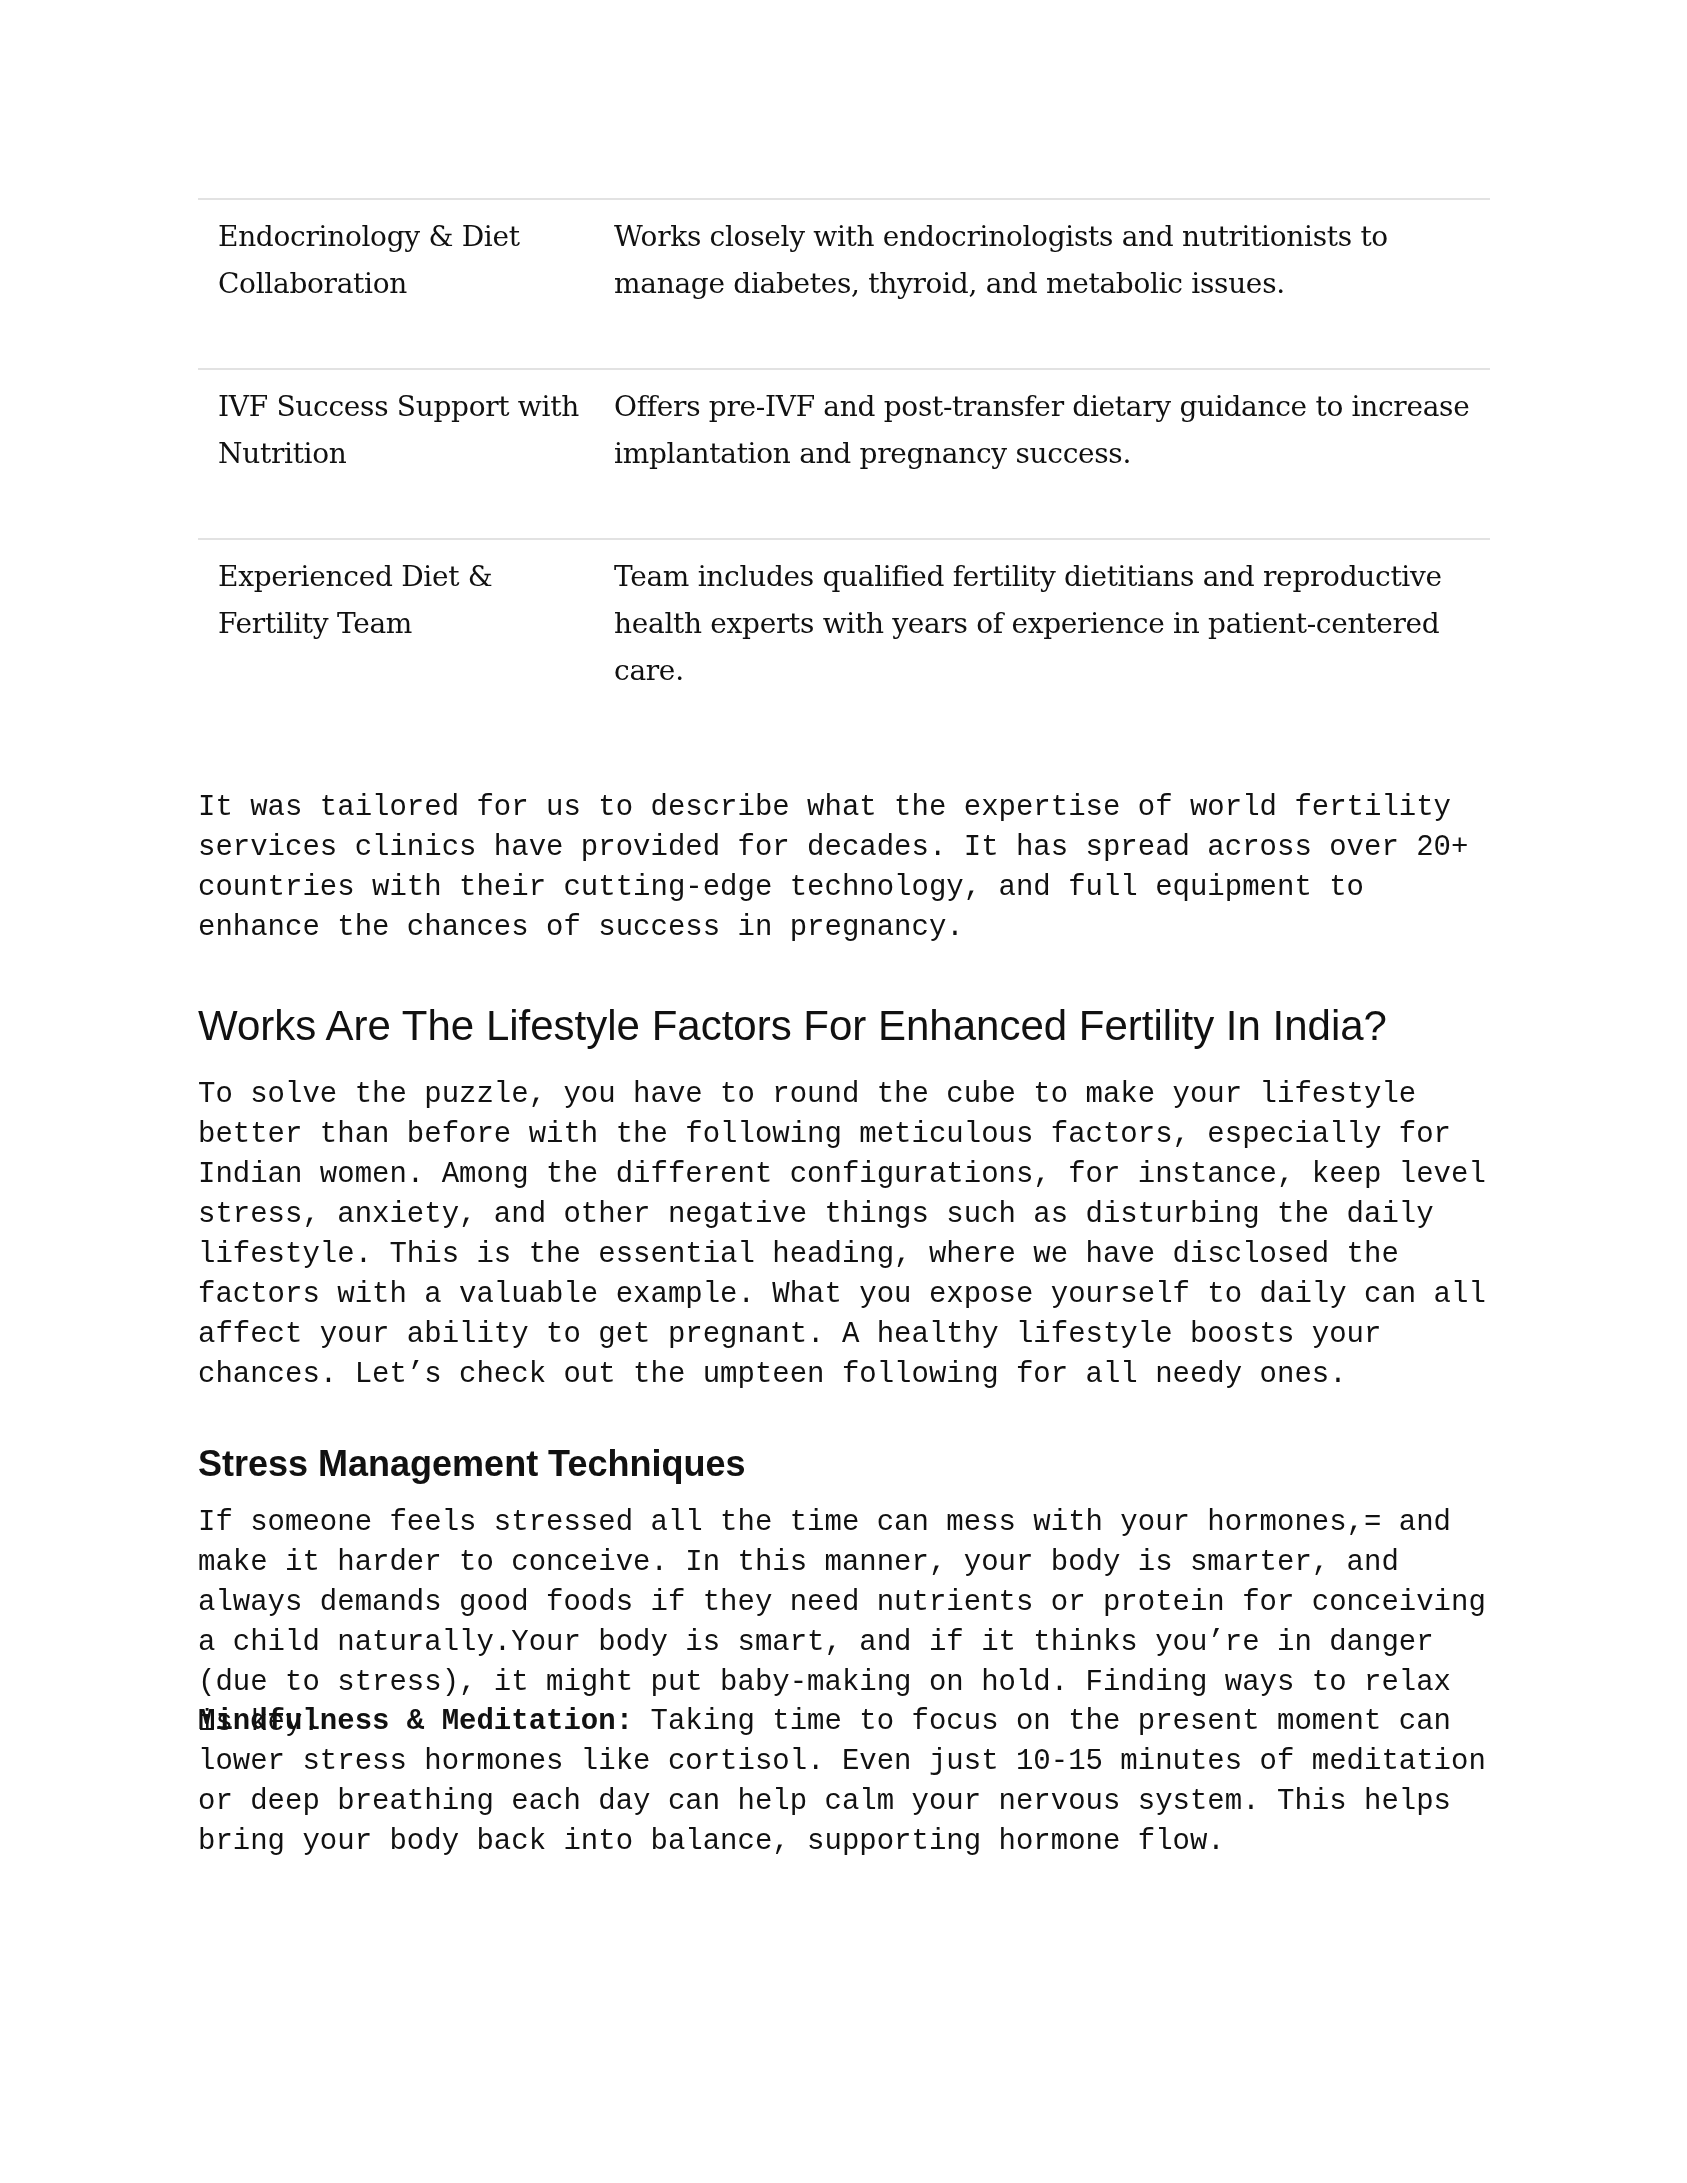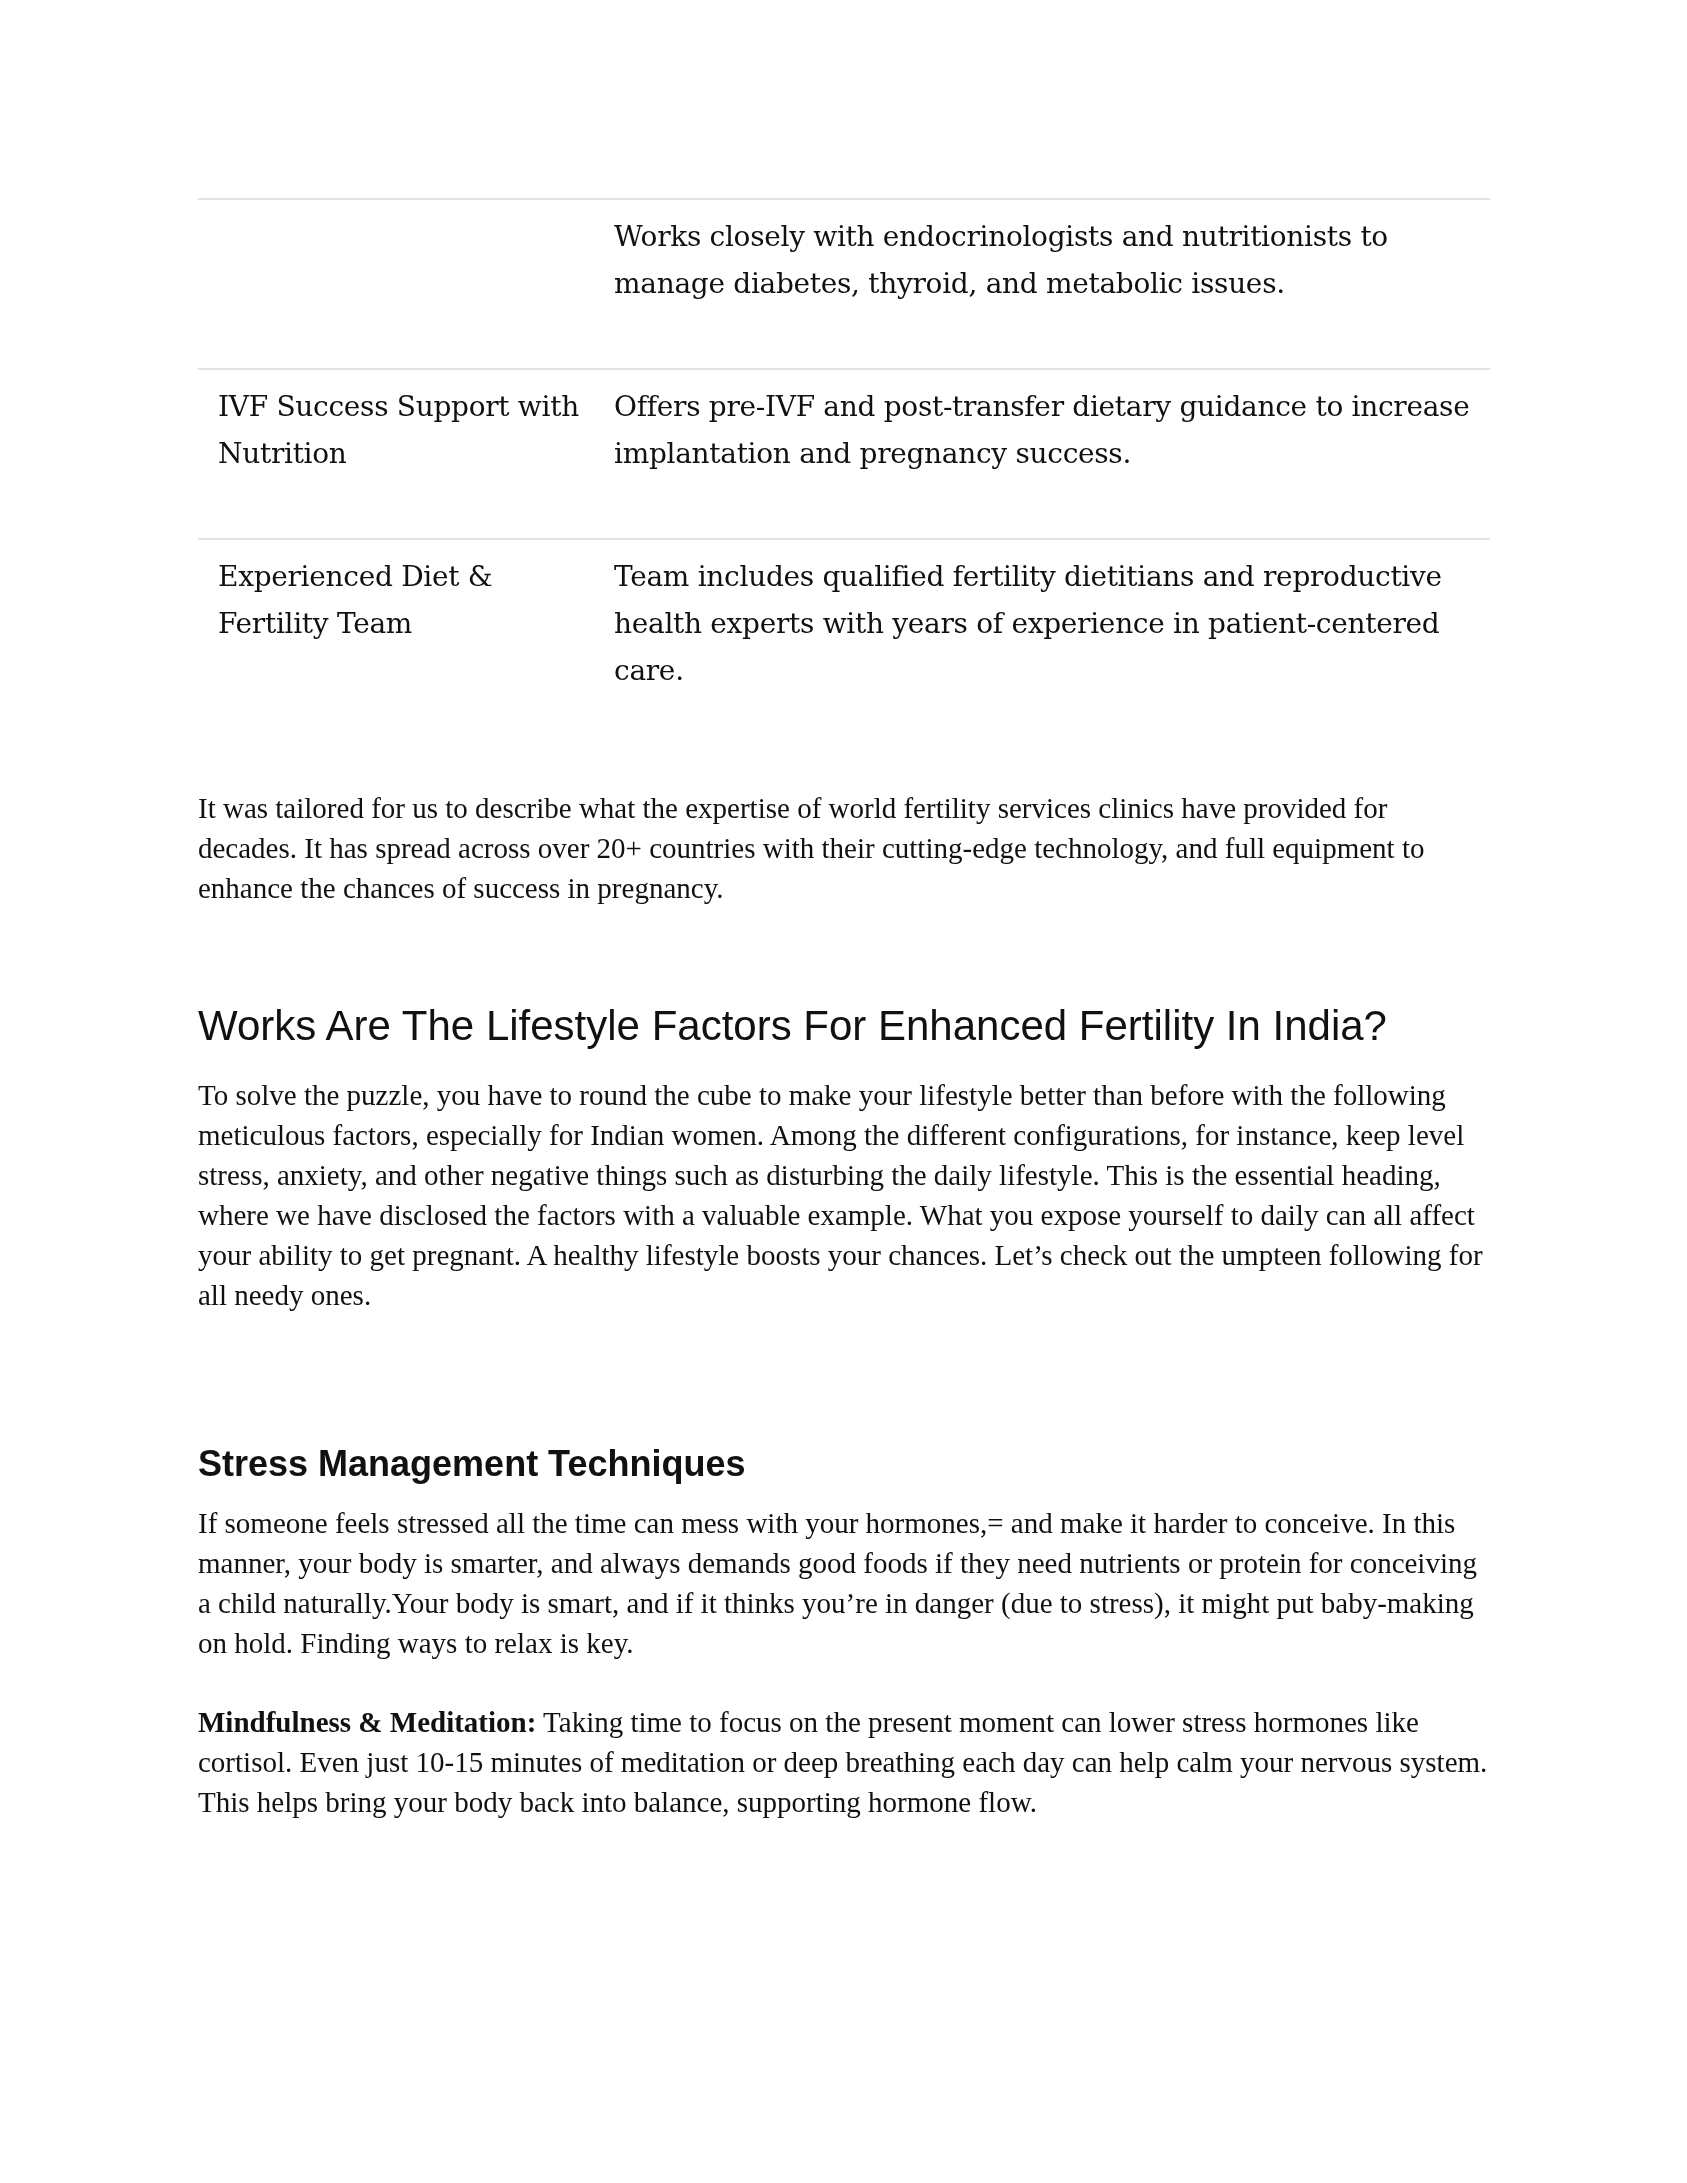--- a/index.html
+++ b/index.html
@@ -51,21 +51,21 @@
     }
     .cell-desc {
       left: 416px;
       width: 870px;
     }
     
     .para {
       position: absolute;
       left: 0;
       width: 1292px;
-      font-family: Liberation Serif, serif;
+      font-family: Liberation Mono, monospace;
       font-size: 29px;
       line-height: 40px;
       color: #111111;
       margin: 0;
     }
     .h2 {
       position: absolute;
       left: 0;
       width: 1292px;
       font-family: "Liberation Sans", sans-serif;
@@ -97,20 +97,21 @@
     #stress-para { top: 1503px; }
     #mindfulness-para { top: 1702px; }
   </style>
 </head>
 <body>
 
 <div class="page">
 
   <div class="table">
     <div class="row">
+      <div class="cell cell-feature">Endocrinology &amp; Diet Collaboration</div>
       <div class="cell cell-desc">Works closely with endocrinologists and nutritionists to manage diabetes, thyroid, and metabolic issues.</div>
     </div>
     <div class="row">
       <div class="cell cell-desc">Offers pre-IVF and post-transfer dietary guidance to increase implantation and pregnancy success.</div>
       <div class="cell cell-feature">IVF Success Support with Nutrition</div>
     </div>
     <div class="row">
       <div class="cell cell-feature">Experienced Diet &amp; Fertility Team</div>
       <div class="cell cell-desc">Team includes qualified fertility dietitians and reproductive health experts with years of experience in patient-centered care.</div>
     </div>

